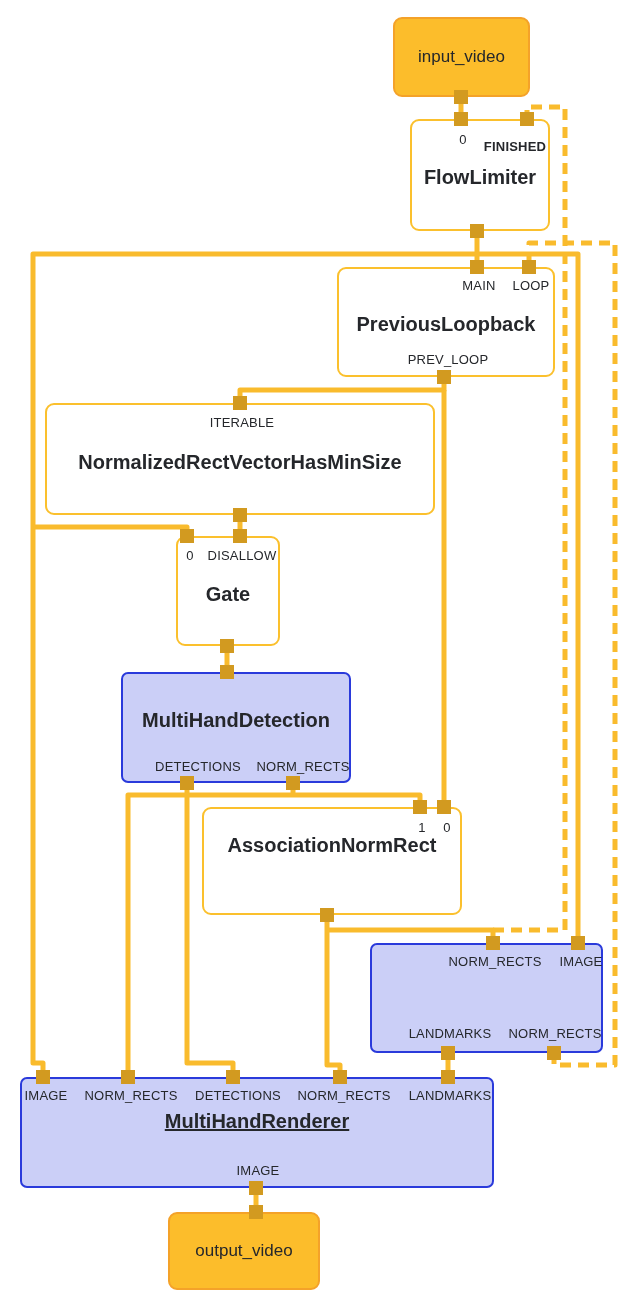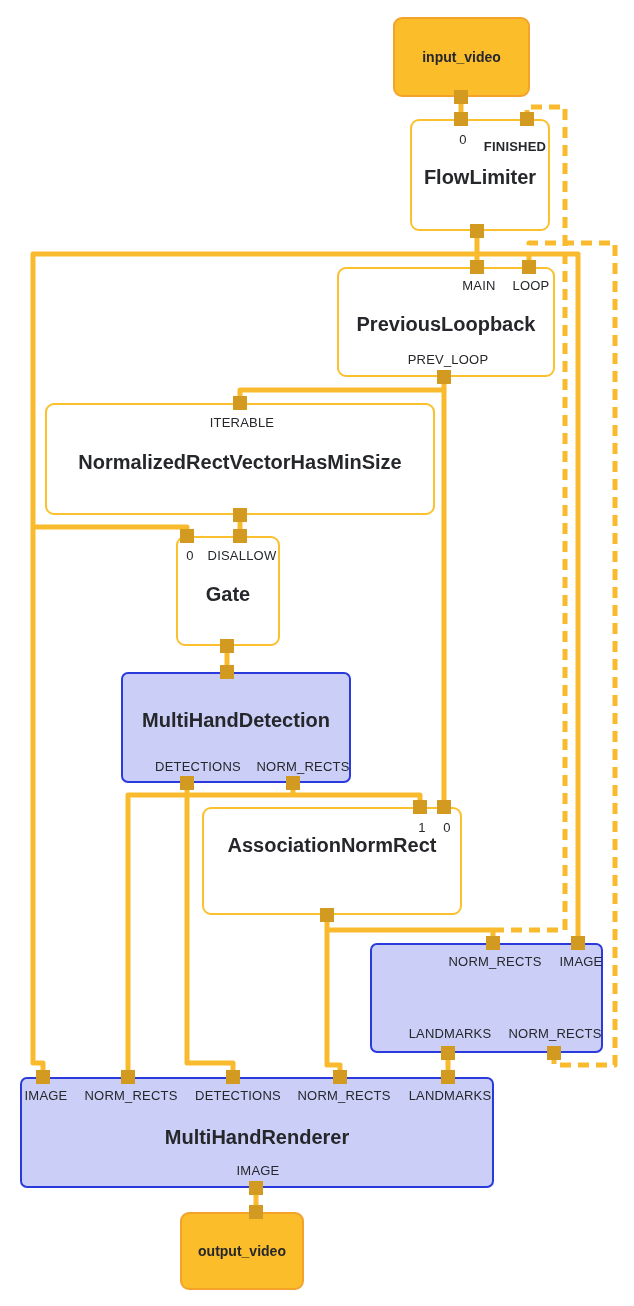--- a/index.html
+++ b/index.html
@@ -15,21 +15,21 @@
   .node-calc{background:#ffffff;border:2px solid #FBC02D;border-radius:9px;}
   .node-subgraph{background:#CBCFF7;border:2.5px solid #2A3ADB;border-radius:7px;}
   .node-stream{
     background:#FCBD2B;border:2.5px solid #F4A229;border-radius:9px;
     display:flex;align-items:center;justify-content:center;
   }
   .title{
     position:absolute;left:50%;transform:translateX(-50%);
     font-size:20px;font-weight:bold;white-space:nowrap;line-height:1;color:#25272B;
   }
-  .stream-title{font-size:14px;font-weight:bold;color:#25272B;}
+  .stream-title{font-size:17px;font-weight:normal;color:#25272B;}
   .plabel{
     position:absolute;transform:translateX(-50%);
     font-size:13px;line-height:1;white-space:nowrap;color:#25272B;letter-spacing:0.2px;
   }
 </style>
 </head>
 <body>
 
 <div id="canvas">
 
@@ -79,25 +79,25 @@
     <span class="plabel" style="left:78px;top:82px;">LANDMARKS</span>
     <span class="plabel" style="left:183px;top:82px;">NORM_RECTS</span>
   </div>
 
   <div class="node node-subgraph" style="left:20px;top:1077px;width:474px;height:111px;">
     <span class="plabel" style="left:24px;top:10px;">IMAGE</span>
     <span class="plabel" style="left:109px;top:10px;">NORM_RECTS</span>
     <span class="plabel" style="left:216px;top:10px;">DETECTIONS</span>
     <span class="plabel" style="left:322px;top:10px;">NORM_RECTS</span>
     <span class="plabel" style="left:428px;top:10px;">LANDMARKS</span>
-    <span class="title" style="top:48px;">MultiHandRenderer</span>
+    <span class="title" style="top:32px;text-decoration:underline;">MultiHandRenderer</span>
     <span class="plabel" style="left:236px;top:85px;">IMAGE</span>
   </div>
 
-  <div class="node node-stream" style="left:180px;top:1212px;width:124px;height:78px;">
+  <div class="node node-stream" style="left:168px;top:1212px;width:152px;height:78px;">
     <span class="stream-title">output_video</span>
   </div>
 
   <svg id="wires" width="634" height="1306" viewBox="0 0 634 1306">
 
     <path class="wire-dashed" d="M493,930 H565 V107 H527 V119"></path>
     <path class="wire-dashed" d="M554,1053 V1065 H615 V243 H529 V267"></path>
 
     <path class="wire" d="M461,97 V119"></path>
     <path class="wire" d="M477,231 V267"></path>

